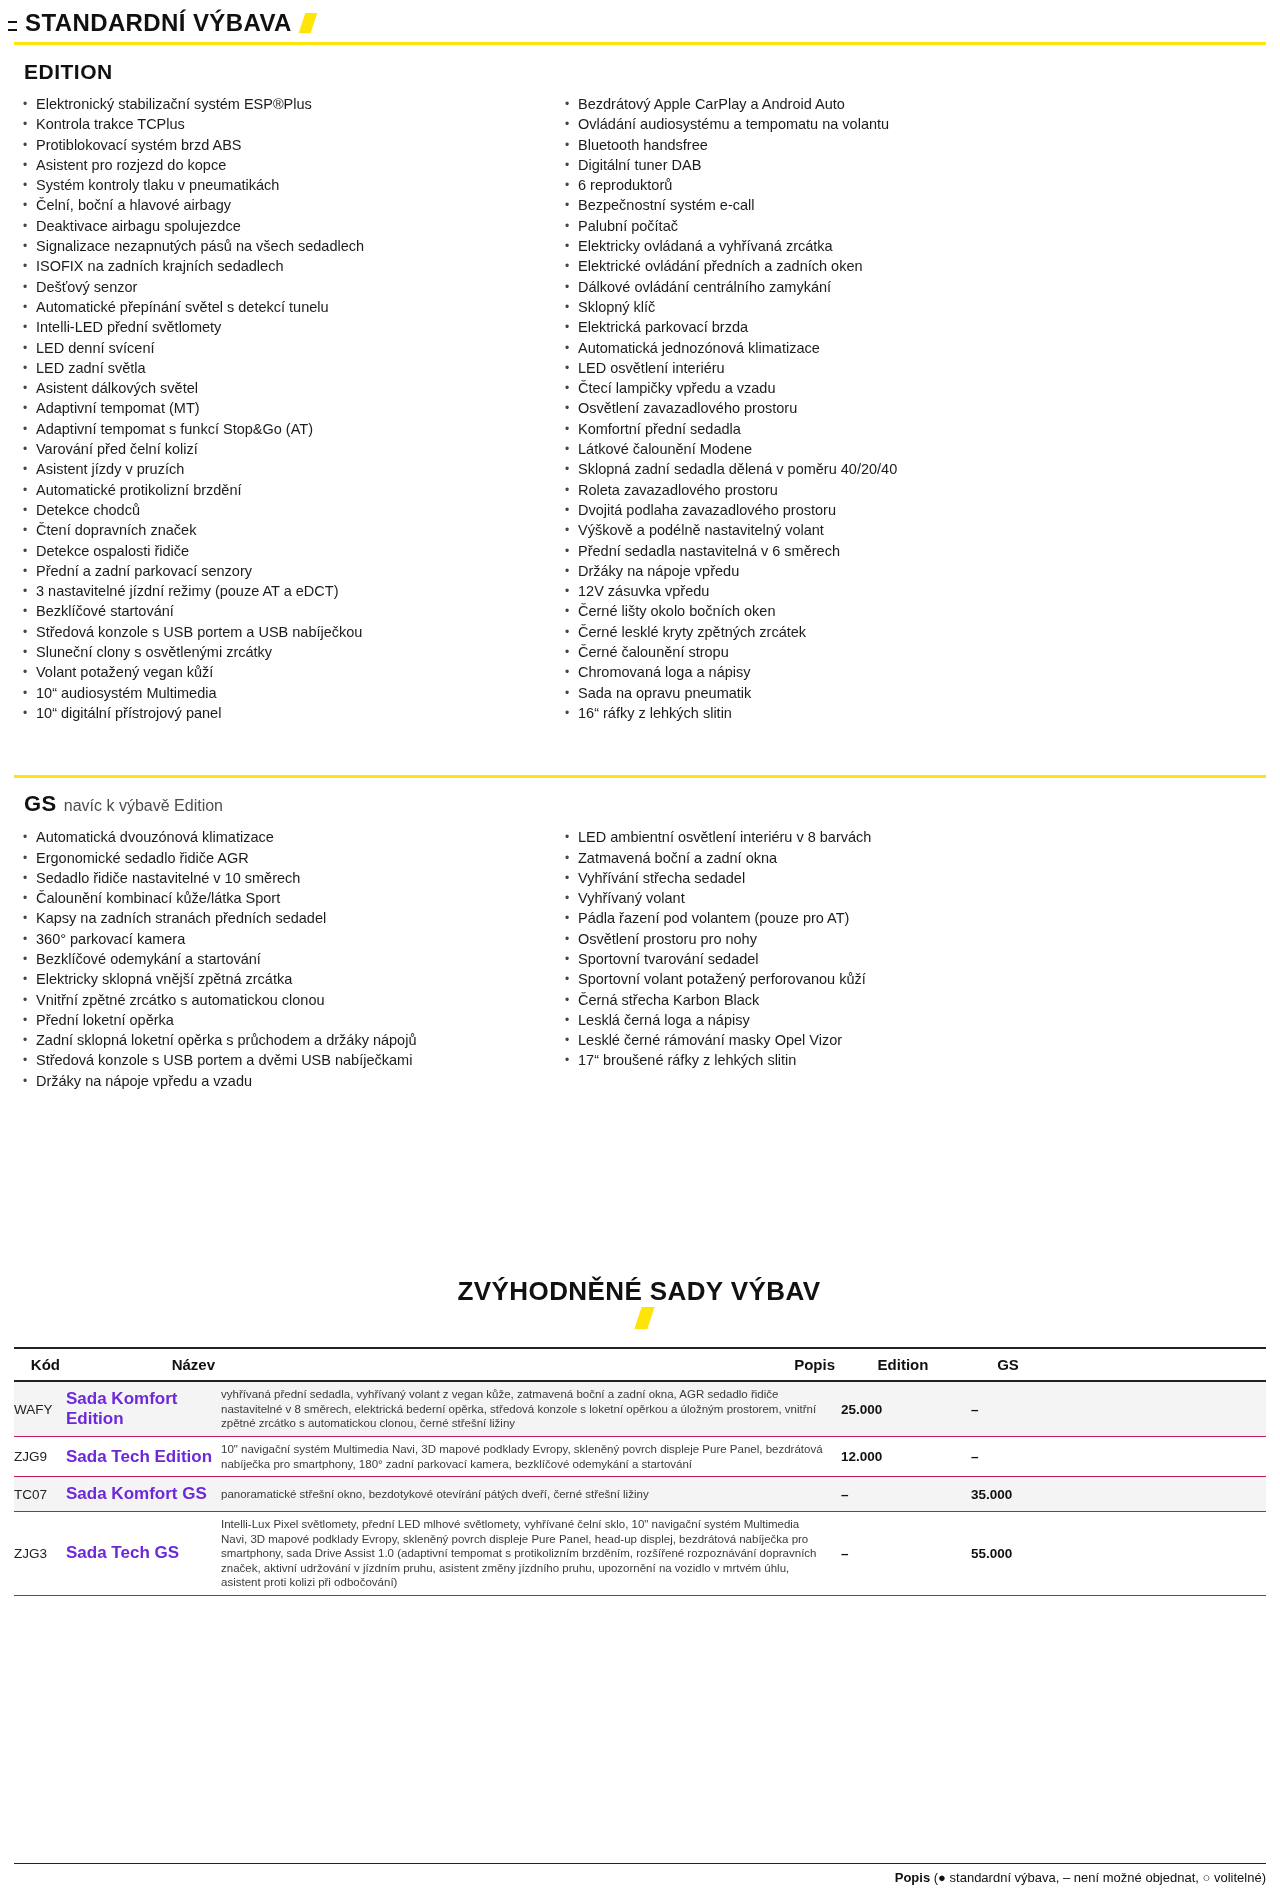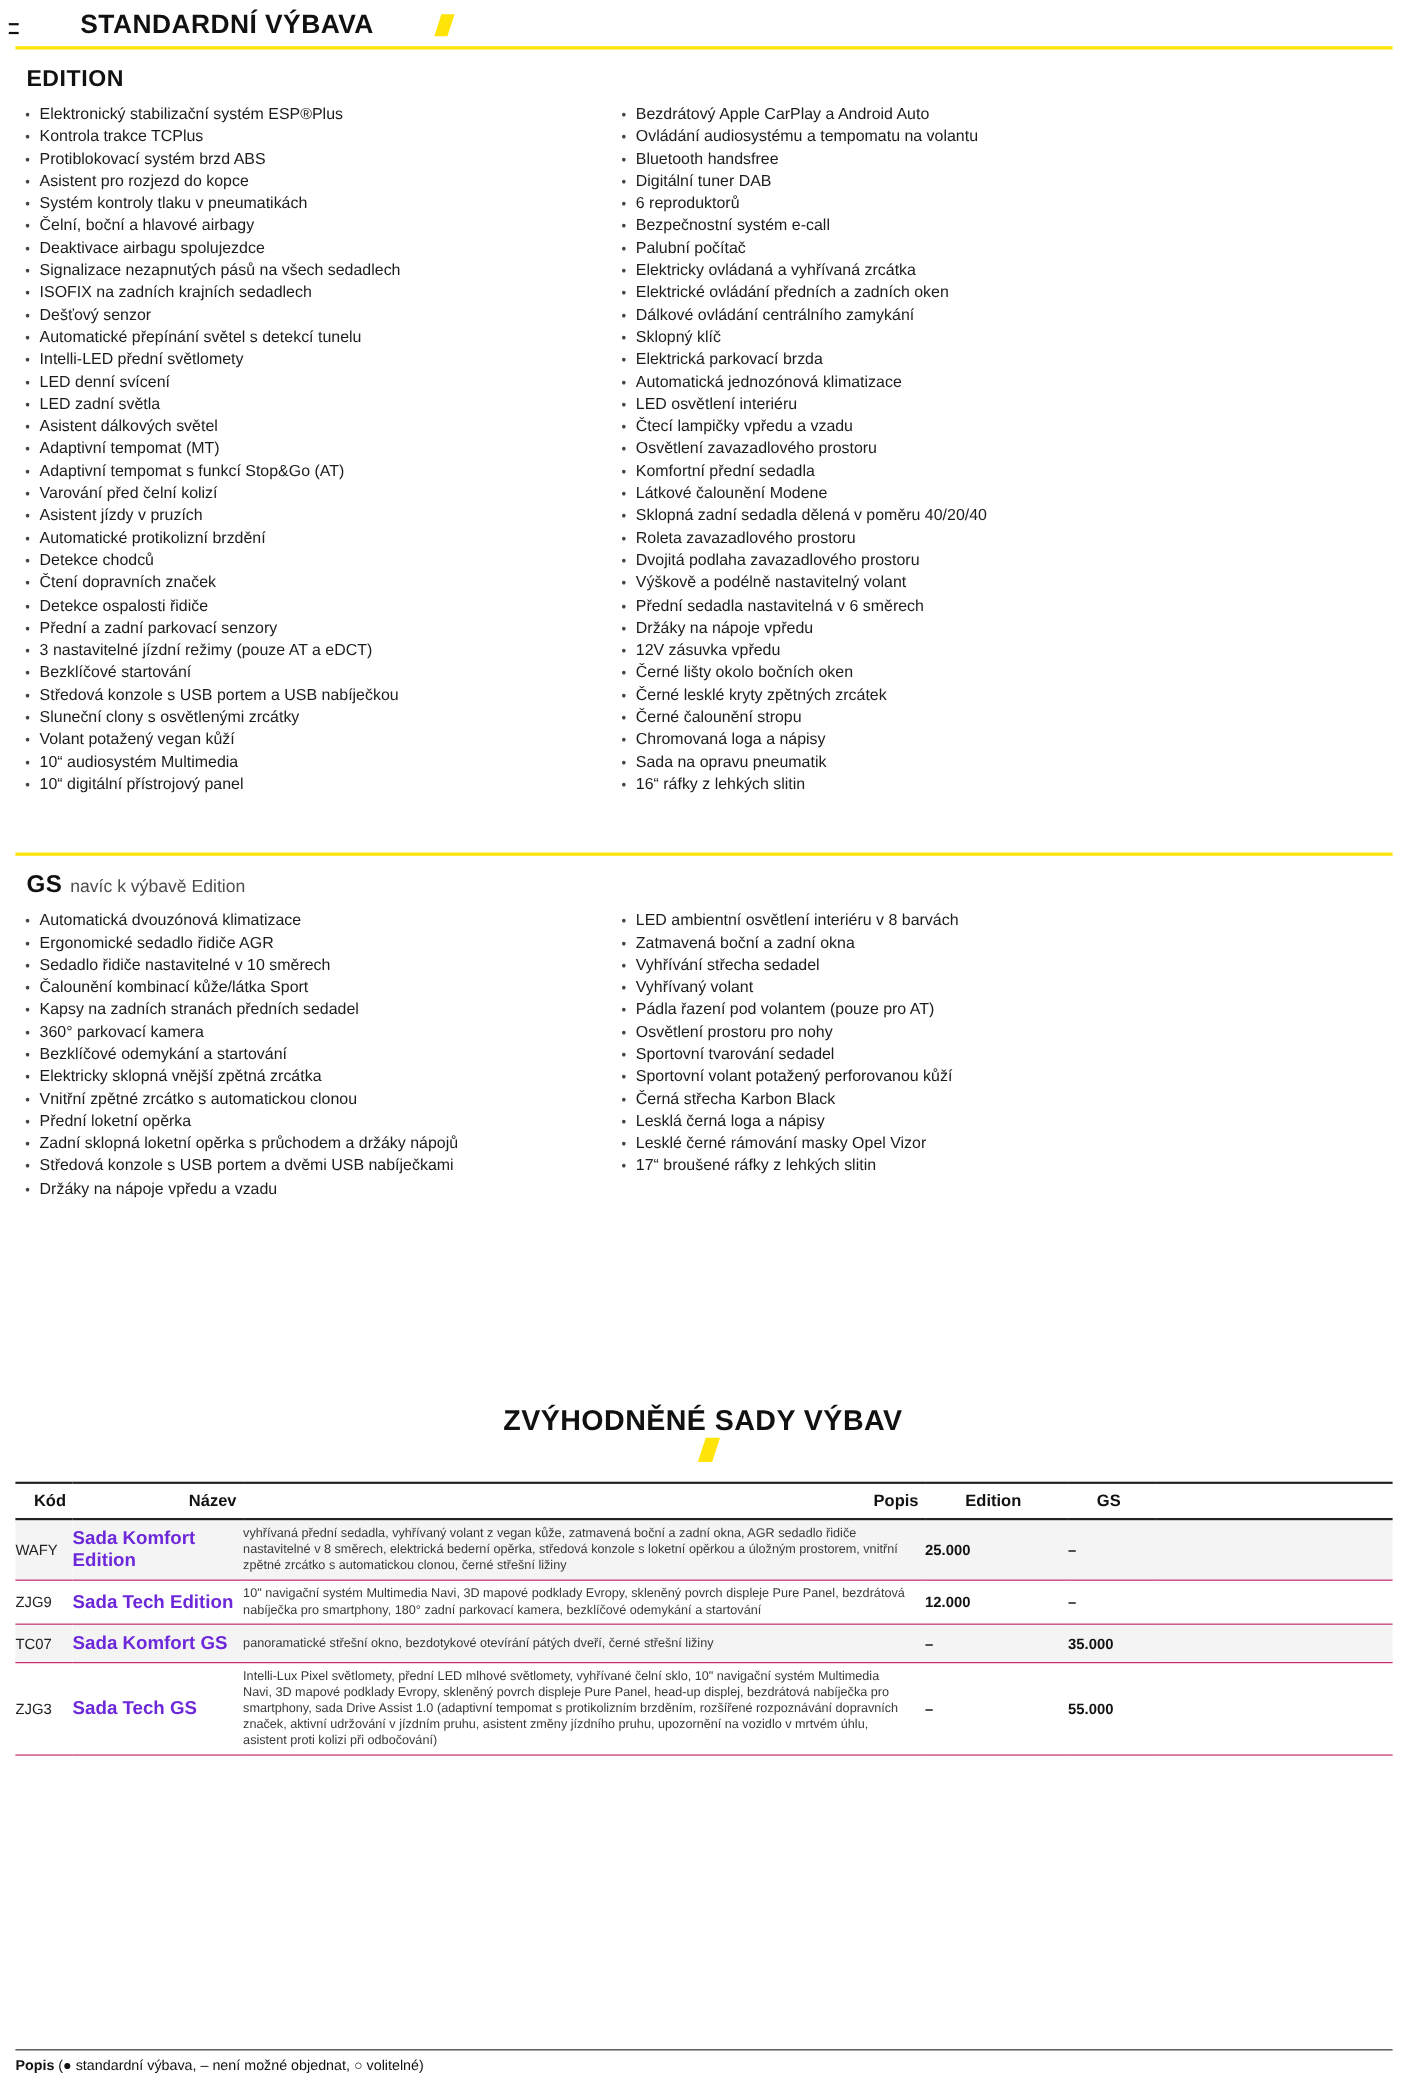--- a/index.html
+++ b/index.html
@@ -3,21 +3,21 @@
 <meta charset="utf-8">
 <style>
   :root { --accent:#ffe40a; }
   * { margin:0; padding:0; box-sizing:border-box; }
   html,body { background:#ffffff; }
   body {
     width:1280px; height:1891px; position:relative; overflow:hidden;
     font-family:"Liberation Sans", sans-serif; color:#1a1a1a;
   }
   
-  .topbar { display:flex; align-items:center; padding:9px 14px 5px 8px;gap:48px; }
+  .topbar { display:flex; align-items:center; padding:9px 14px 5px 8px; }
   .corner-mark { width:9px; height:10px; border-top:2.5px solid #111; border-bottom:2.5px solid #111; margin:6px 8px 0 0; }
   .main-title { font-size:24px; font-weight:bold; letter-spacing:0.4px; color:#111; }
   .slash { display:inline-block; width:12px; height:20px; background:var(--accent); transform:skewX(-18deg); margin-left:10px; }
   .rule-yellow { height:3px; background:var(--accent); margin:0 14px; }
   .rule-yellow.second { margin-top:52px; }
   
   .section-heading { font-size:21px; font-weight:bold; letter-spacing:0.5px; padding:15px 14px 2px 24px; color:#111; }
   .gs-heading { padding:13px 16px 2px 24px; }
   .gs-big { font-size:22px; font-weight:bold; color:#111; letter-spacing:0.5px; }
   .gs-sub { font-size:16px; font-weight:normal; color:#4d4d4d; margin-left:7px; }
@@ -50,21 +50,21 @@
   tr.striped td { background:#f4f4f4; }
   td.kod { font-size:13.5px; color:#222; padding:7px 6px 7px 0; }
   td.nazev { font-size:17px; font-weight:bold; color:#6d28d9; padding:7px 8px 7px 0; }
   td.popis { font-size:11.5px; line-height:14.5px; color:#3a3a3a; padding:5px 14px 5px 0; }
   td.num { font-size:13.5px; font-weight:bold; text-align:left; color:#111; padding:7px 0; }
   td.filler { background:#fff !important; border-bottom:1px solid #d3d3d3; }
   tr.striped td.filler { background:#f4f4f4 !important; }
   
   .footer {
     position:absolute; left:14px; right:14px; bottom:6px;
-    border-top:1.5px solid #222; padding-top:6px; font-size:13px; color:#111;
+    border-top:1.5px solid #222; padding-top:6px; font-size:13px; color:#111;text-align:right;
   }
   .footer .lbl { font-weight:bold; }
 </style>
 </head>
 <body>
 
 <div class="topbar">
   <span class="corner-mark"></span>
   <span class="main-title">STANDARDNÍ VÝBAVA</span>
   <span class="slash"></span>

